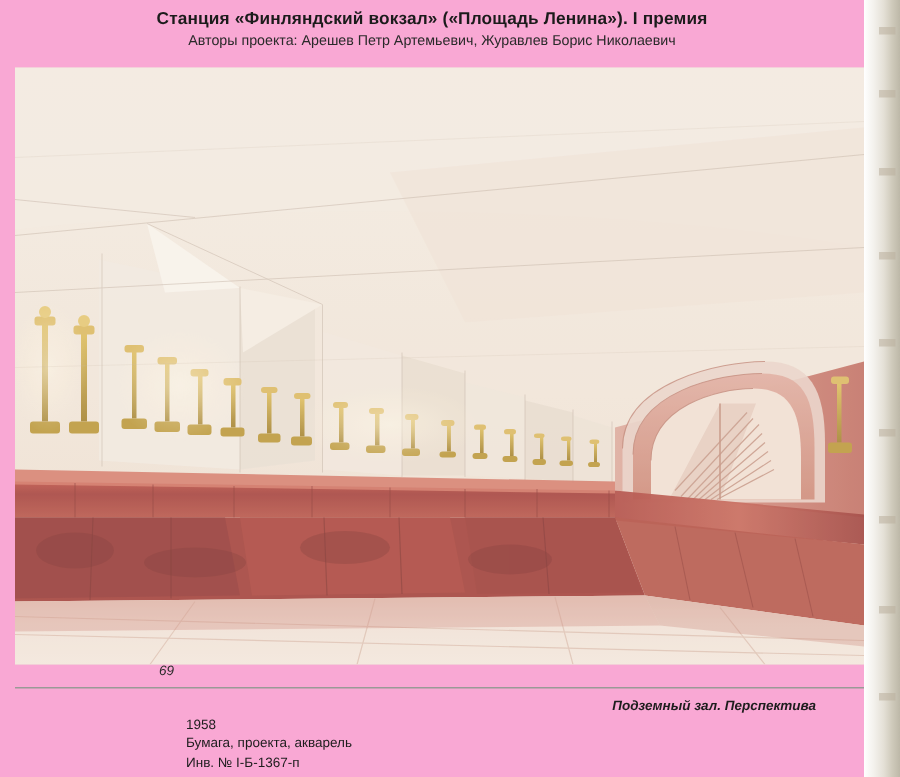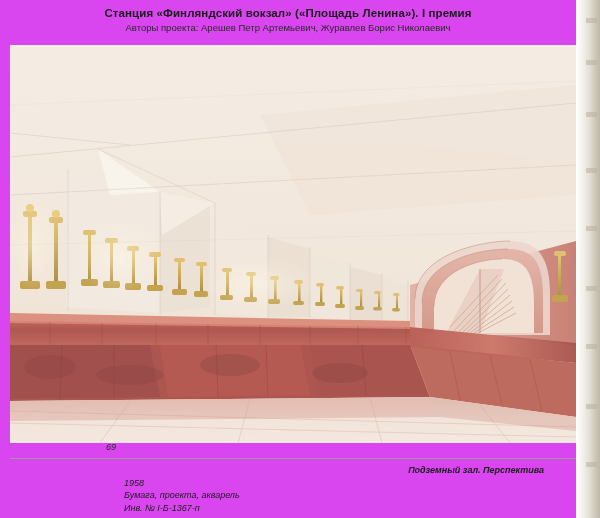--- a/index.html
+++ b/index.html
@@ -12,21 +12,21 @@
     height: 518px;
     overflow: hidden;
     font-family: "Liberation Sans", sans-serif;
     position: relative;
   }
 
   
   .scan {
     position: absolute;
     inset: 0;
-    background: #d946ef;
+    background: #f9a8d4;
   }
 
   
   .page-edge {
     position: absolute;
     top: 0;
     right: 0;
     width: 24px;
     height: 518px;
     background: linear-gradient(to right, #ffffff 0%, #f3f1ec 28%, #e4e0d6 55%, #cfcabb 78%, #bdb8a8 100%);
@@ -94,21 +94,20 @@
   }
   .caption {
     position: absolute;
     left: 124px;
     top: 464px;
     width: 420px;
   }
   .caption .ln {
     font-size: 9px;
     color: #1d1d1d;
-    font-style: italic;
     line-height: 12.5px;
     white-space: nowrap;
   }
   .caption .ln.first { font-weight: bold; font-style: italic; text-align: right; }
   .folio {
     position: absolute;
     left: 106px;
     top: 442px;
     font-size: 9px;
     color: #2b2b2b;

